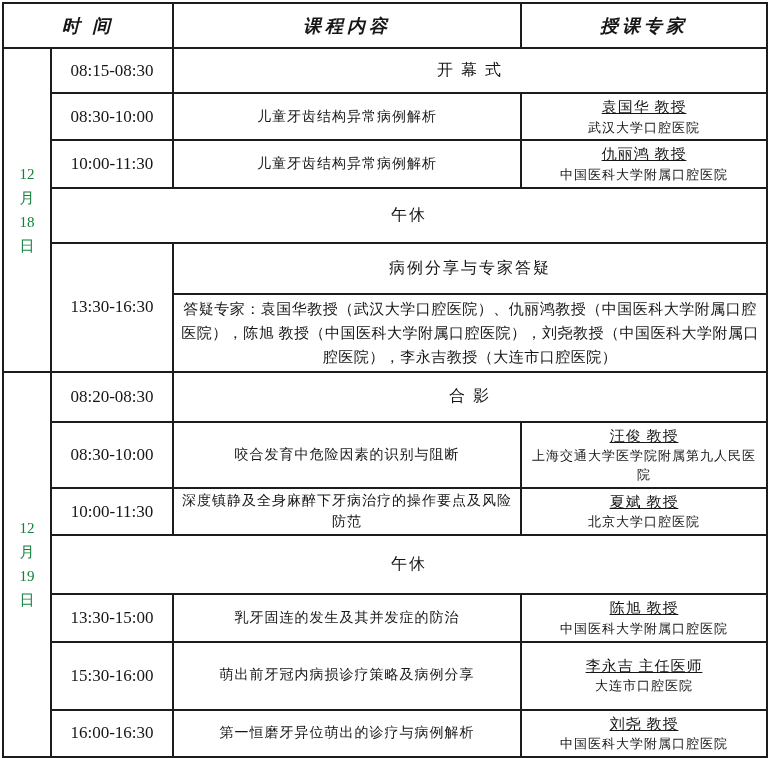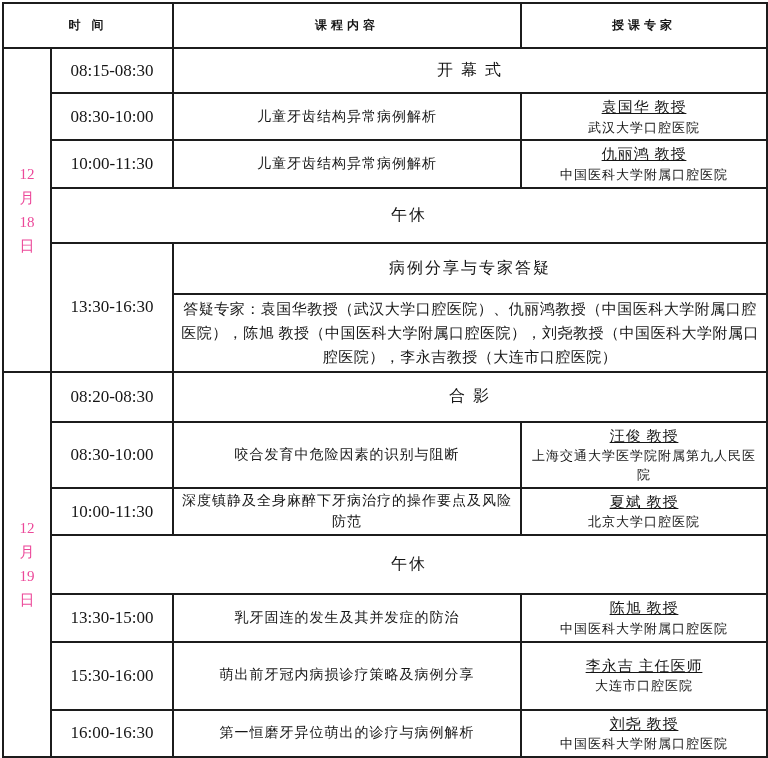--- a/index.html
+++ b/index.html
@@ -22,27 +22,28 @@
     width: 764px;
   }
   table.schedule td, table.schedule th {
     border: 2px solid #1c1c1c;
     text-align: center;
     vertical-align: middle;
     padding: 2px 4px;
     overflow: hidden;
   }
   th.header-cell {
-    font-size: 12px;
+    font-size: 18px;
     font-weight: bold;
     letter-spacing: 4px;
+    font-style: italic;
   }
   td.date-cell {
     font-size: 15px;
-    color: #ec4899;
+    color: #15803d;
     line-height: 24px;
     padding: 0;
   }
   td.time-cell {
     font-size: 17px;
     letter-spacing: 0px;
     font-family: "Liberation Serif", "DejaVu Serif", serif;
     white-space: nowrap;
   }
   td.content-cell {

